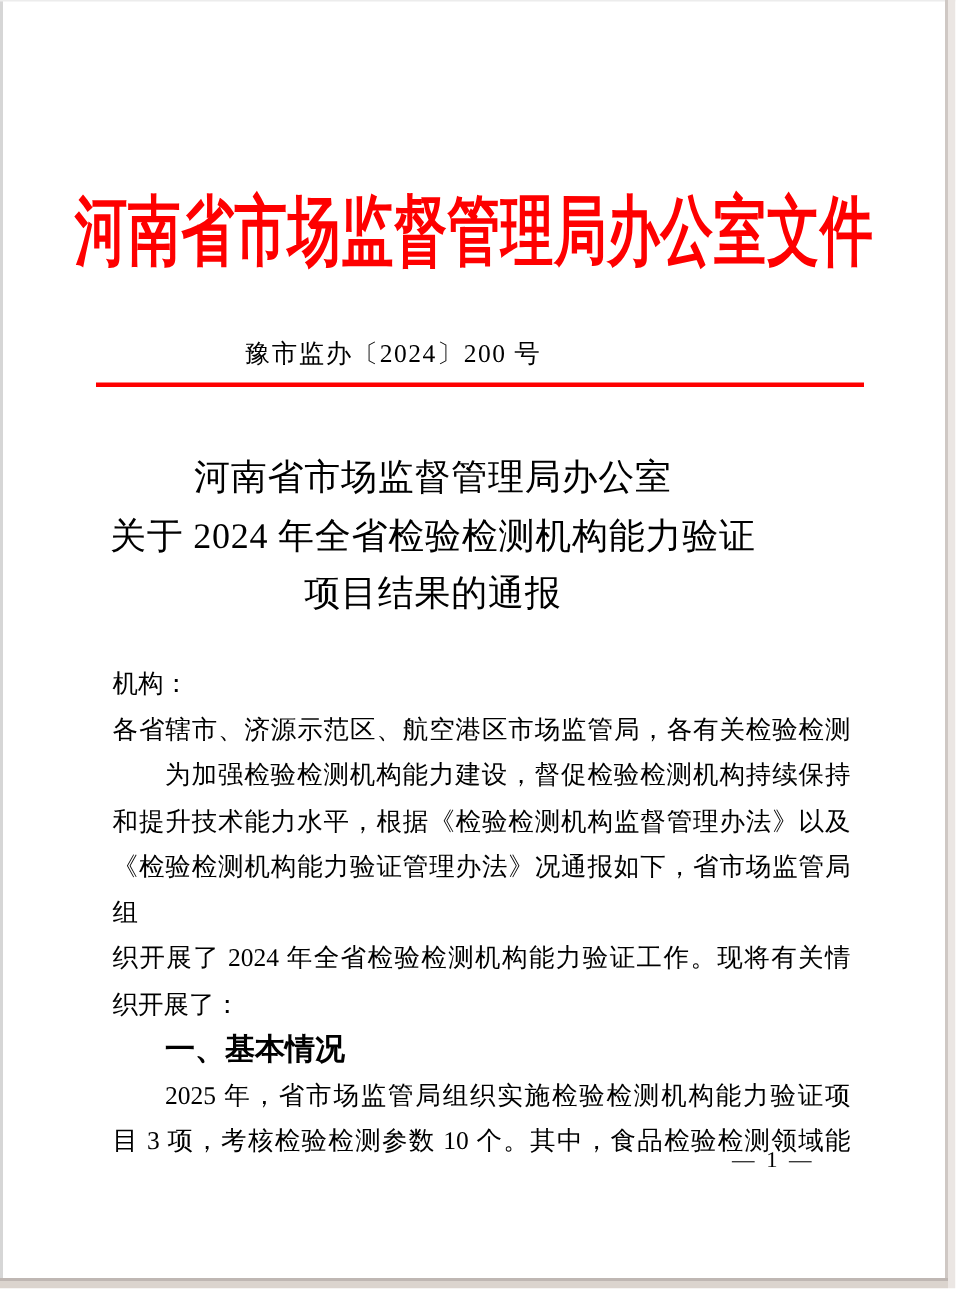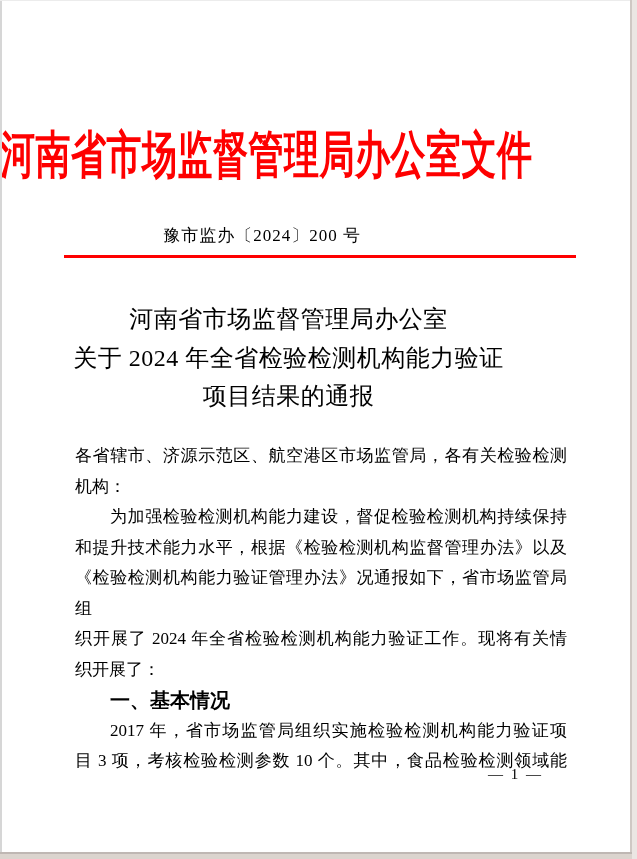--- a/index.html
+++ b/index.html
@@ -39,21 +39,21 @@
     background: #bfb7b3;
   }
   .edge-bottom-strip {
     position: absolute; left: 0; top: 854px; width: 632px; height: 5px;
     background: #dbd4ce;
   }
 
   .banner {
     position: absolute;
     top: 128px; left: 0; width: 632px;
-    text-align: left;
+    text-align: center;
     line-height: 38px;
     white-space: nowrap;
   }
   .banner span {
     display: inline-block;
     font-family: "Liberation Serif", "DejaVu Serif", serif;
     font-weight: bold;
     font-size: 35px;
     letter-spacing: 0.5px;
     color: var(--banner_red, #fe0000);
@@ -131,29 +131,29 @@
 
   <div class="redline"></div>
 
   <div class="title">
     <div>河南省市场监督管理局办公室</div>
     <div>关于 2024 年全省检验检测机构能力验证</div>
     <div>项目结果的通报</div>
   </div>
 
   <div class="bodytext">
+    <div class="line">机构：</div>
     <div class="line fill">各省辖市、济源示范区、航空港区市场监管局，各有关检验检测</div>
-    <div class="line">机构：</div>
     <div class="line fill indent">为加强检验检测机构能力建设，督促检验检测机构持续保持</div>
     <div class="line fill">和提升技术能力水平，根据《检验检测机构监督管理办法》以及</div>
     <div class="line fill">《检验检测机构能力验证管理办法》况通报如下，省市场监管局组</div>
     <div class="line fill">织开展了 2024 年全省检验检测机构能力验证工作。现将有关情</div>
     <div class="line">织开展了：</div>
     <div class="line heading">一、基本情况</div>
-    <div class="line fill indent">2017 年，省市场监管局组织实施检验检测机构能力验证项</div>
+    <div class="line fill indent">2025 年，省市场监管局组织实施检验检测机构能力验证项</div>
     <div class="line fill">目 3 项，考核检验检测参数 10 个。其中，食品检验检测领域能</div>
   </div>
 
   <div class="pagenum">— 1 —</div>
 
   <div class="edge-left"></div>
   <div class="edge-top"></div>
   <div class="edge-right-outer"></div>
   <div class="edge-right-line"></div>
   <div class="edge-bottom-line"></div>

